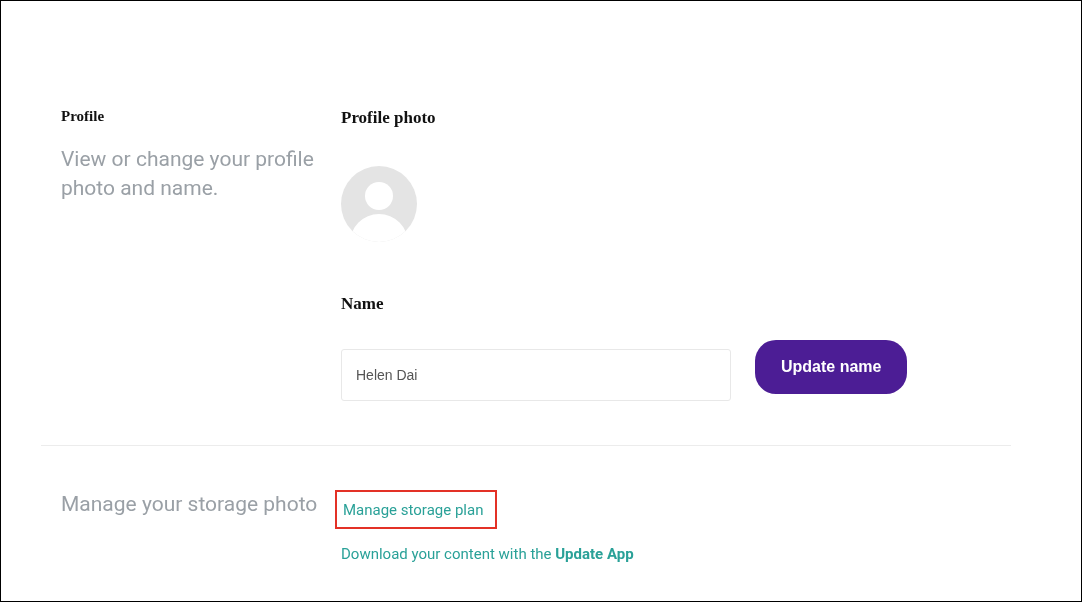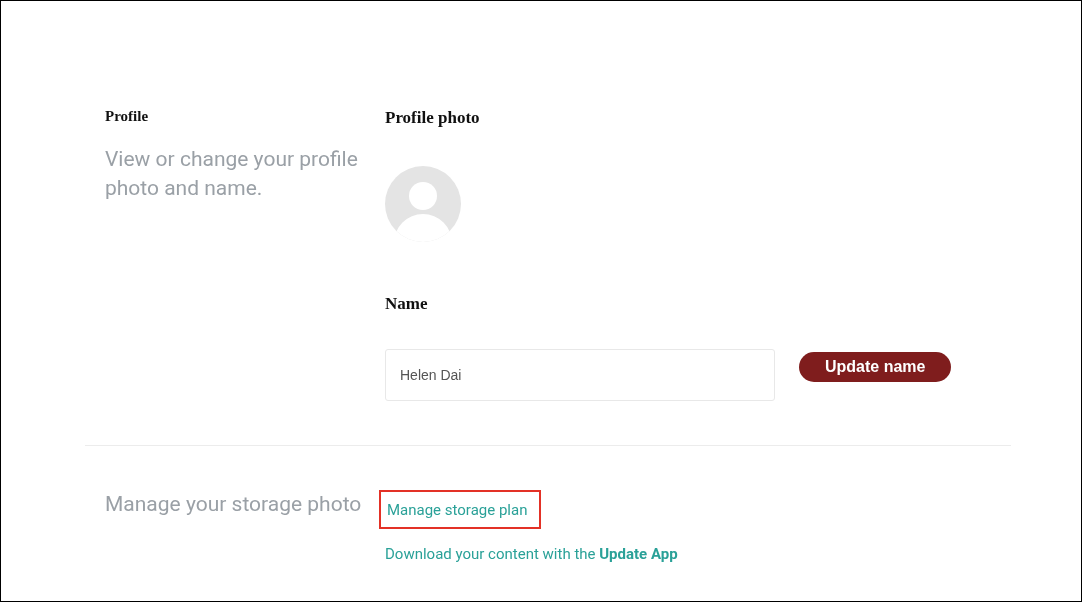--- a/index.html
+++ b/index.html
@@ -9,21 +9,21 @@
     }
     body {
       font-family: -apple-system, BlinkMacSystemFont, "Segoe UI", Roboto, "Helvetica Neue", Arial, sans-serif;
       background: #fff;
       width: 1082px;
       height: 602px;
       position: relative;
       border: 1px solid #000;
     }
     .container {
-      padding: 107px 70px 40px 104px;
+      padding: 107px 70px 40px 60px;
     }
     .section {
       display: flex;
       align-items: flex-start;
     }
     .section-left {
       width: 280px;
       flex-shrink: 0;
     }
     .section-title {
@@ -94,23 +94,23 @@
       border: 1px solid #e8e8e8;
       border-radius: 3px;
       padding: 0 14px;
       font-size: 14px;
       color: #555;
       outline: none;
       max-width: 390px;
       margin-top: 17px;
     }
     .update-btn {
-      height: 30px;
+      height: 54px;
       padding: 0 26px;
-      background: #7f1d1d;
+      background: #4c1d95;
       color: #fff;
       border: none;
       border-radius: 21px;
       font-size: 16px;
       font-weight: 600;
       cursor: pointer;
     }
     .divider {
       border: none;
       border-top: 1px solid #ececec;

